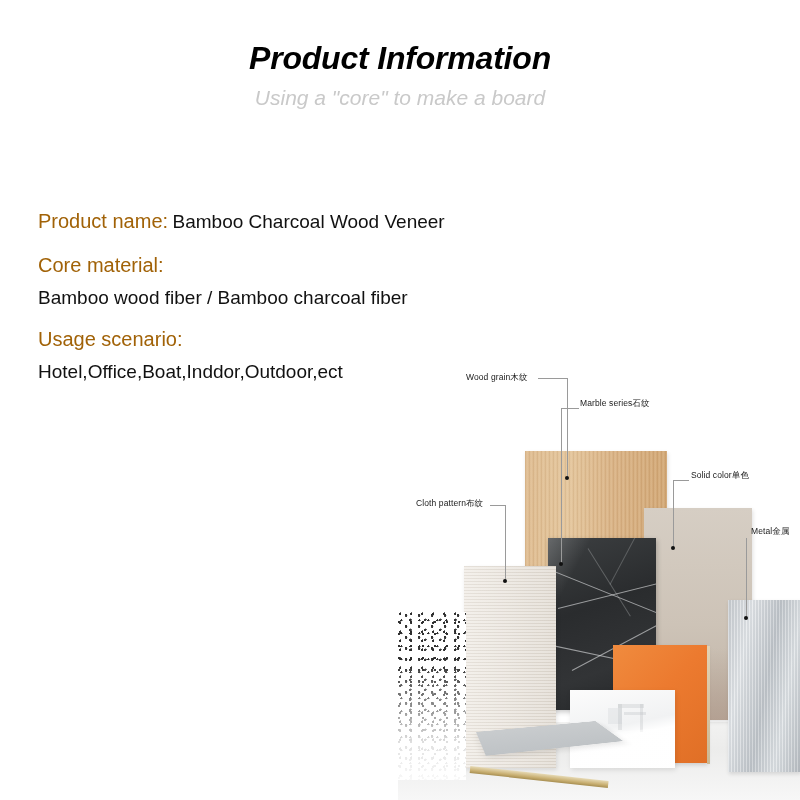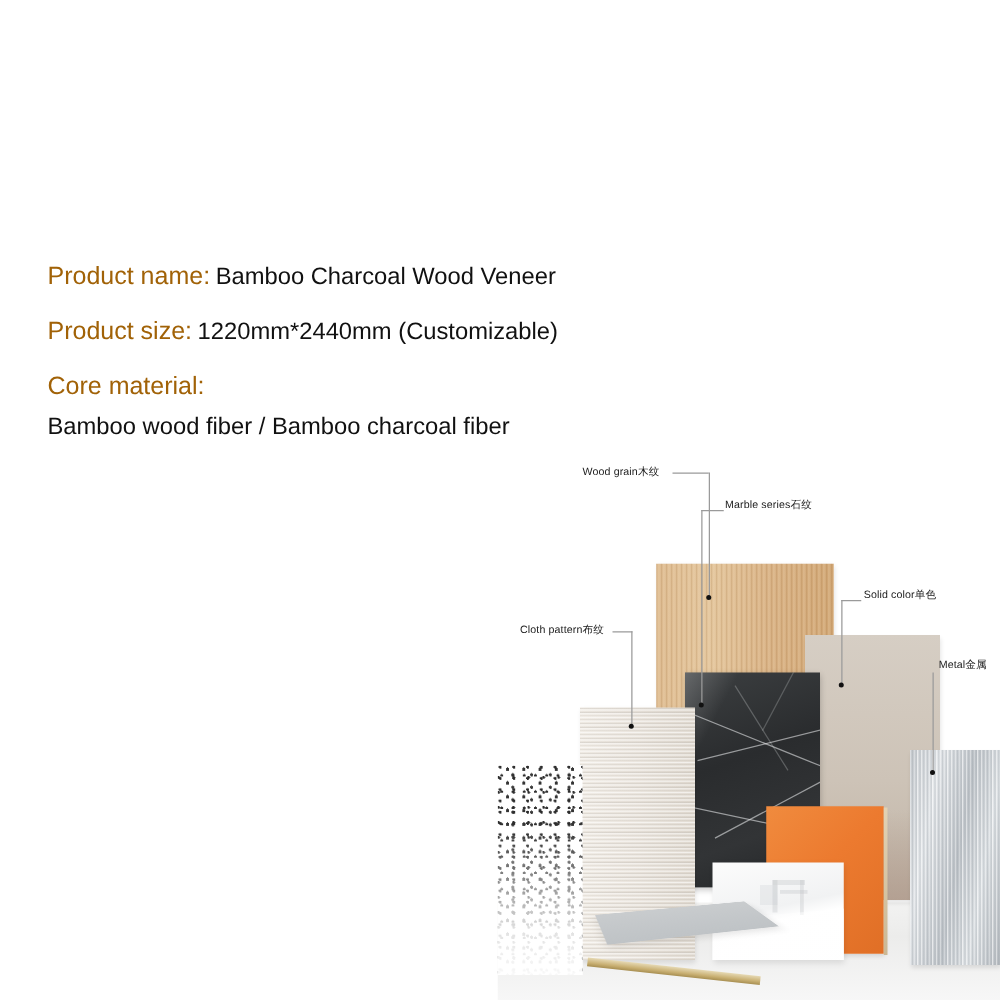--- a/index.html
+++ b/index.html
@@ -277,39 +277,43 @@
     height: 4px;
     border-radius: 50%;
     background: #111111;
   }
 </style>
 </head>
 <body>
 
 <div id="page">
 
+  <div class="header">
+    <div class="title">Product Information</div>
+    <div class="subtitle">Using a "core" to make a board</div>
+  </div>
 
   <div class="specs">
 
     <div class="spec-row">
       <span class="spec-label">Product name:</span>
       <span class="spec-value">Bamboo Charcoal Wood Veneer</span>
     </div>
 
-    <div class="spec-row">
-      <span class="spec-label">Product size:</span>
-      <span class="spec-value">1220mm*2440mm (Customizable)</span>
-    </div>
 
 
     <div class="spec-row-stacked">
       <div class="spec-label">Core material:</div>
       <div class="spec-value-block">Bamboo wood fiber / Bamboo charcoal fiber</div>
     </div>
 
+    <div class="spec-row-stacked">
+      <div class="spec-label">Usage scenario:</div>
+      <div class="spec-value-block">Hotel,Office,Boat,Inddor,Outdoor,ect</div>
+    </div>
 
 
   </div>
 
   <div class="photo">
 
     <div class="floor"></div>
 
     <div class="panel p-wood"></div>
 

